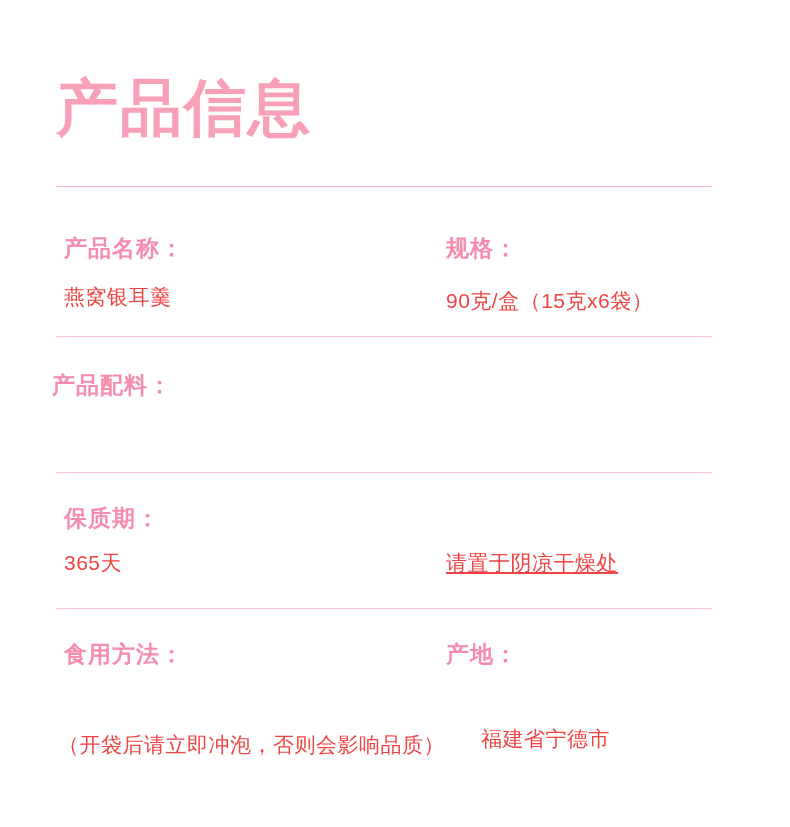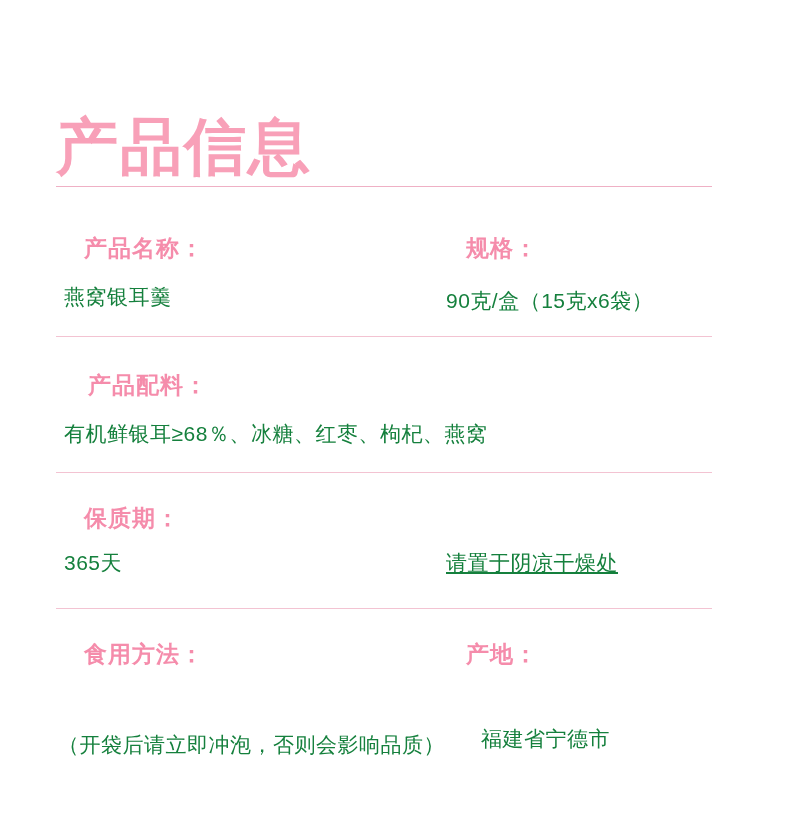--- a/index.html
+++ b/index.html
@@ -23,21 +23,20 @@
 
   .title {
     position: absolute;
     left: 56px;
     top: 72px;
     font-size: 62px;
     font-weight: bold;
     letter-spacing: 2px;
     color: #f8a0b8;
     line-height: 1.15;
-    margin-top: 39px;
   }
 
   .rule {
     position: absolute;
     left: 56px;
     width: 656px;
     height: 1px;
     background: #f3c3d2;
   }
   .rule.strong { background: #efb0c5; }
@@ -47,39 +46,38 @@
   .rule-2       { top: 472px; }
   .rule-3       { top: 608px; }
 
   .label {
     position: absolute;
     font-size: 23px;
     font-weight: bold;
     color: #f58cab;
     letter-spacing: 1px;
     white-space: nowrap;
-    margin-left: 20px;
   }
 
   .value {
     position: absolute;
     font-size: 21px;
-    color: #15803d;
+    color: #ef4444;
     letter-spacing: 0.5px;
     white-space: nowrap;
   }
 
   
   .l-name     { left: 64px;  top: 233px; }
   .v-name     { left: 64px;  top: 283px; }
   .l-spec     { left: 446px; top: 233px; }
   .v-spec     { left: 446px; top: 287px; }
 
   
-  .l-ingr     { left: 68px;  top: 370px; }
+  .l-ingr     { left: 52px;  top: 370px; }
   .v-ingr     { left: 64px;  top: 420px; }
 
   
   .l-shelf    { left: 64px;  top: 503px; text-align: center; }
   .v-shelf    { left: 64px;  top: 549px; }
   .l-store    { left: 446px; top: 503px; }
   .v-store    { left: 446px; top: 549px; text-decoration: underline; }
 
   
   .l-usage    { left: 64px;  top: 639px; }
@@ -98,21 +96,20 @@
   <div class="rule strong rule-title"></div>
 
   <div class="label l-name">产品名称：</div>
   <div class="value v-name">燕窝银耳羹</div>
   <div class="label l-spec">规格：</div>
   <div class="value v-spec">90克/盒（15克x6袋）</div>
 
   <div class="rule rule-1"></div>
 
   <div class="label l-ingr">产品配料：</div>
-  <div class="value v-ingr">有机鲜银耳≥68％、冰糖、红枣、枸杞、燕窝</div>
 
   <div class="rule rule-2"></div>
 
   <div class="label l-shelf">保质期：</div>
   <div class="value v-shelf">365天</div>
   <div class="value v-store">请置于阴凉干燥处</div>
 
   <div class="rule rule-3"></div>
 
   <div class="label l-usage">食用方法：</div>

